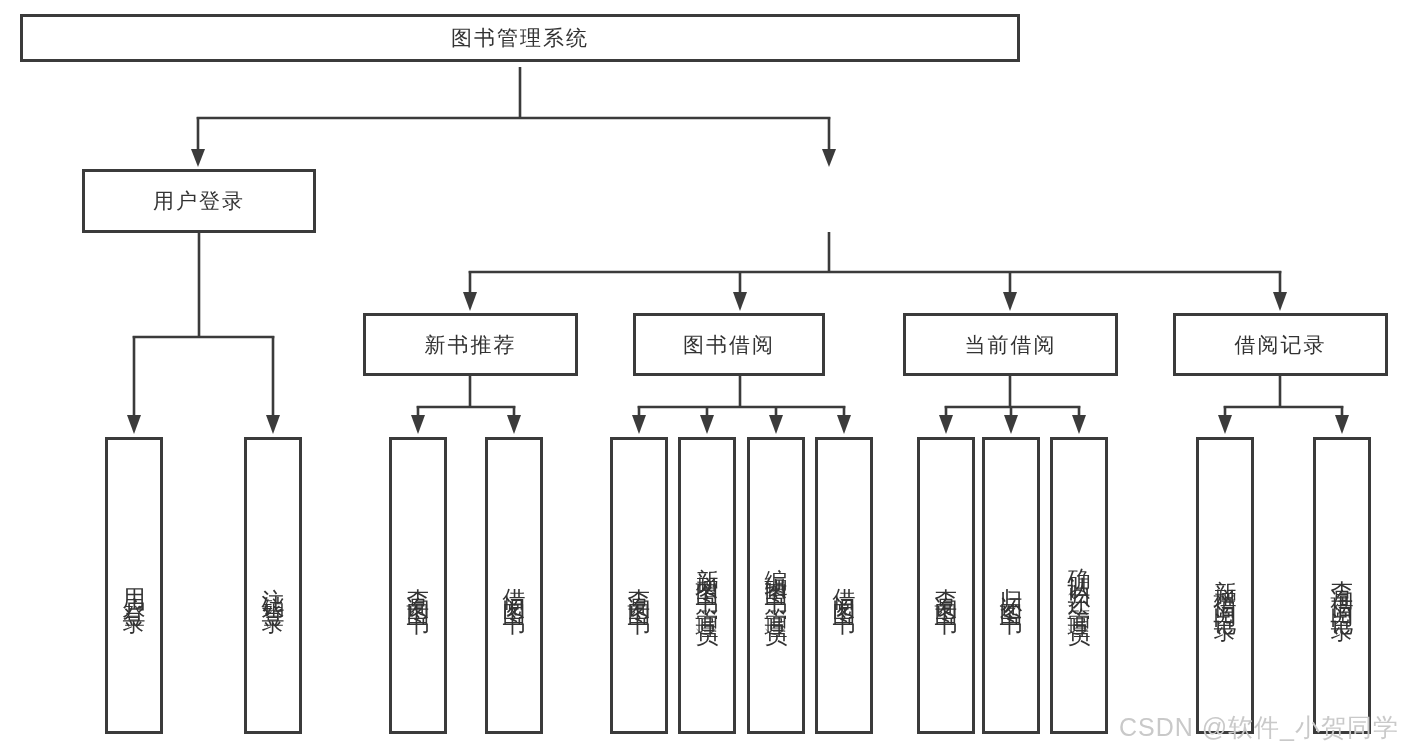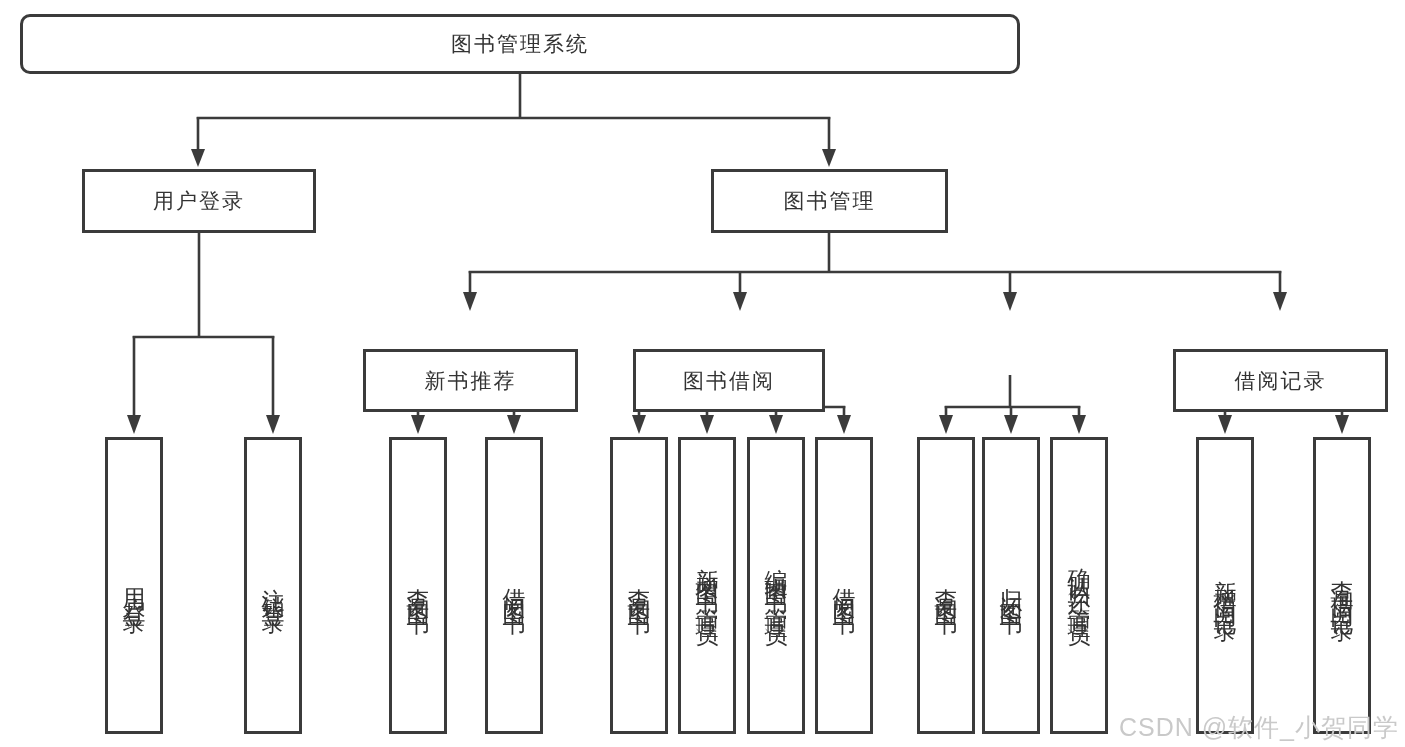--- a/index.html
+++ b/index.html
@@ -40,23 +40,23 @@
     white-space:nowrap;
     color:var(--text);
   }
   .vlabel{
     writing-mode:vertical-rl;
     font-size:23px;
     line-height:1;
     letter-spacing:8px;
     color:var(--text);
   }
-  .root-box   {left:20px;  top:14px;  width:1000px; height:60px;border-radius:10px;}
+  .root-box   {left:20px;  top:14px;  width:1000px; height:48px;}
   .lvl2       {top:169px;  height:64px;}
-  .lvl3       {top:313px;  height:63px;margin-top:36px;}
+  .lvl3       {top:313px;  height:63px;}
   .leaf       {top:437px;  height:297px; width:58px;}
   .watermark{
     position:absolute;
     right:6px;
     bottom:3px;
     font-size:25px;
     letter-spacing:1px;
     color:var(--watermark);
     white-space:nowrap;
     z-index:5;
@@ -143,30 +143,30 @@
     </g>
   </svg>
 
   <div class="box root-box">
     <span class="hlabel">图书管理系统</span>
   </div>
 
   <div class="box lvl2" style="left:82px;width:234px;">
     <span class="hlabel">用户登录</span>
   </div>
-  <div class="box lvl2" style="left:711px;width:237px;">
-    <span class="hlabel">图书管理</span>
-  </div>
 
   <div class="box lvl3" style="left:363px;width:215px;">
     <span class="hlabel">新书推荐</span>
   </div>
   <div class="box lvl3" style="left:633px;width:192px;">
     <span class="hlabel">图书借阅</span>
   </div>
+  <div class="box lvl3" style="left:903px;width:215px;">
+    <span class="hlabel">当前借阅</span>
+  </div>
   <div class="box lvl3" style="left:1173px;width:215px;">
     <span class="hlabel">借阅记录</span>
   </div>
 
   <div class="box leaf" style="left:105px;">
     <span class="vlabel">用户登录</span>
   </div>
   <div class="box leaf" style="left:244px;">
     <span class="vlabel">注销登录</span>
   </div>

